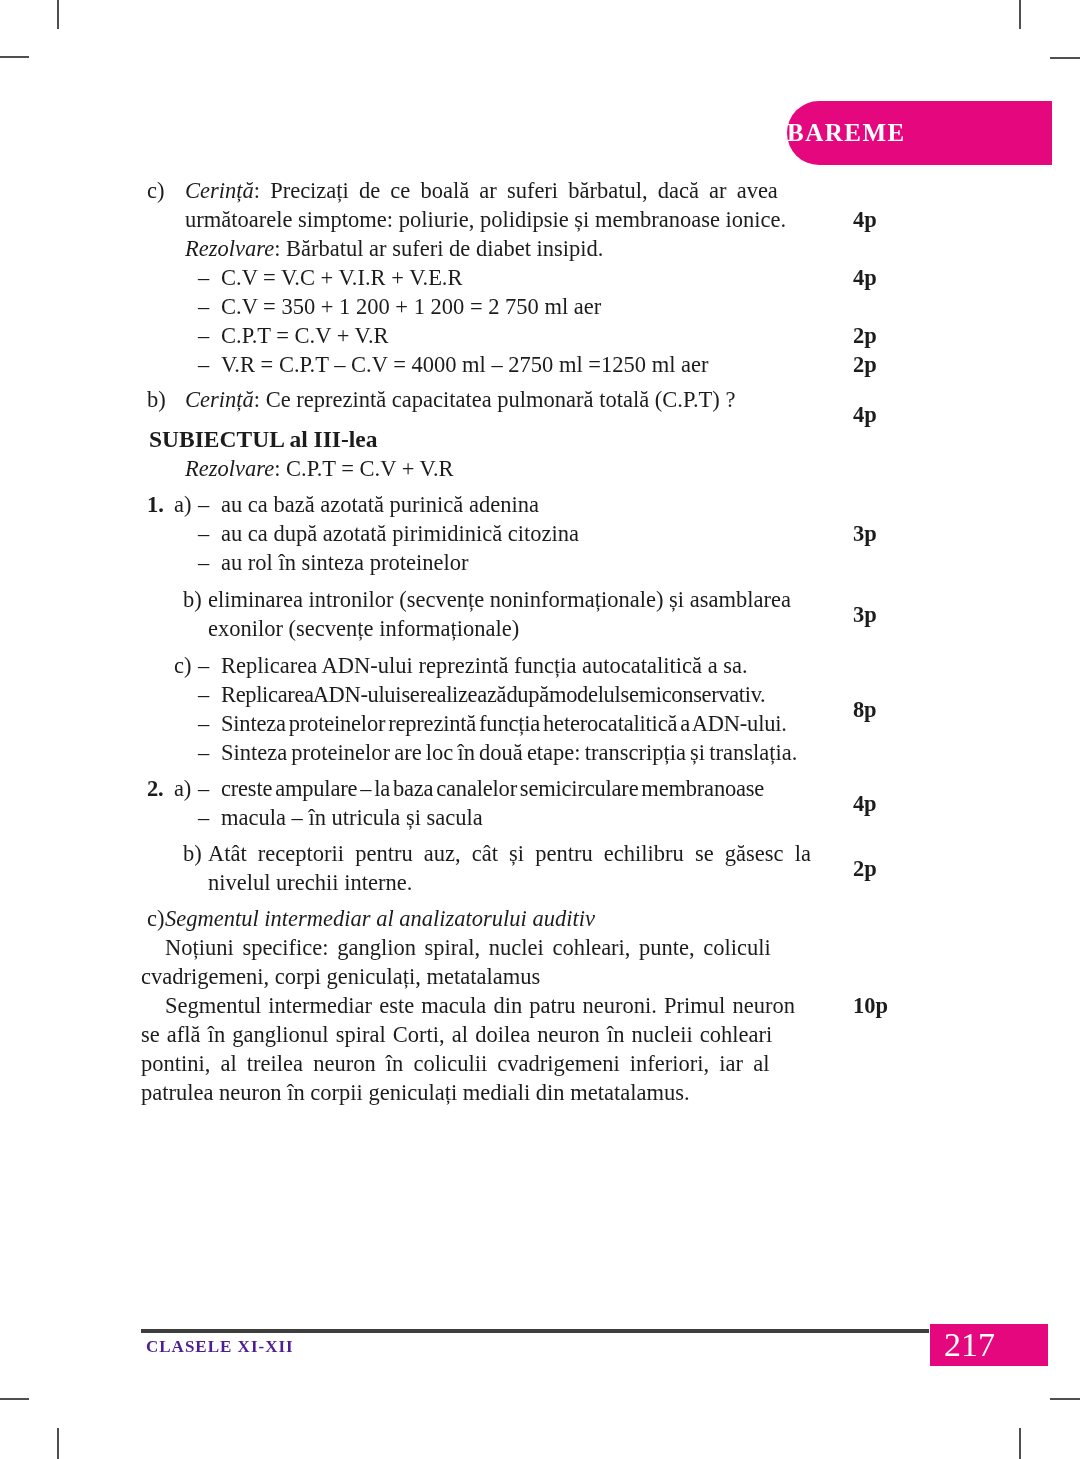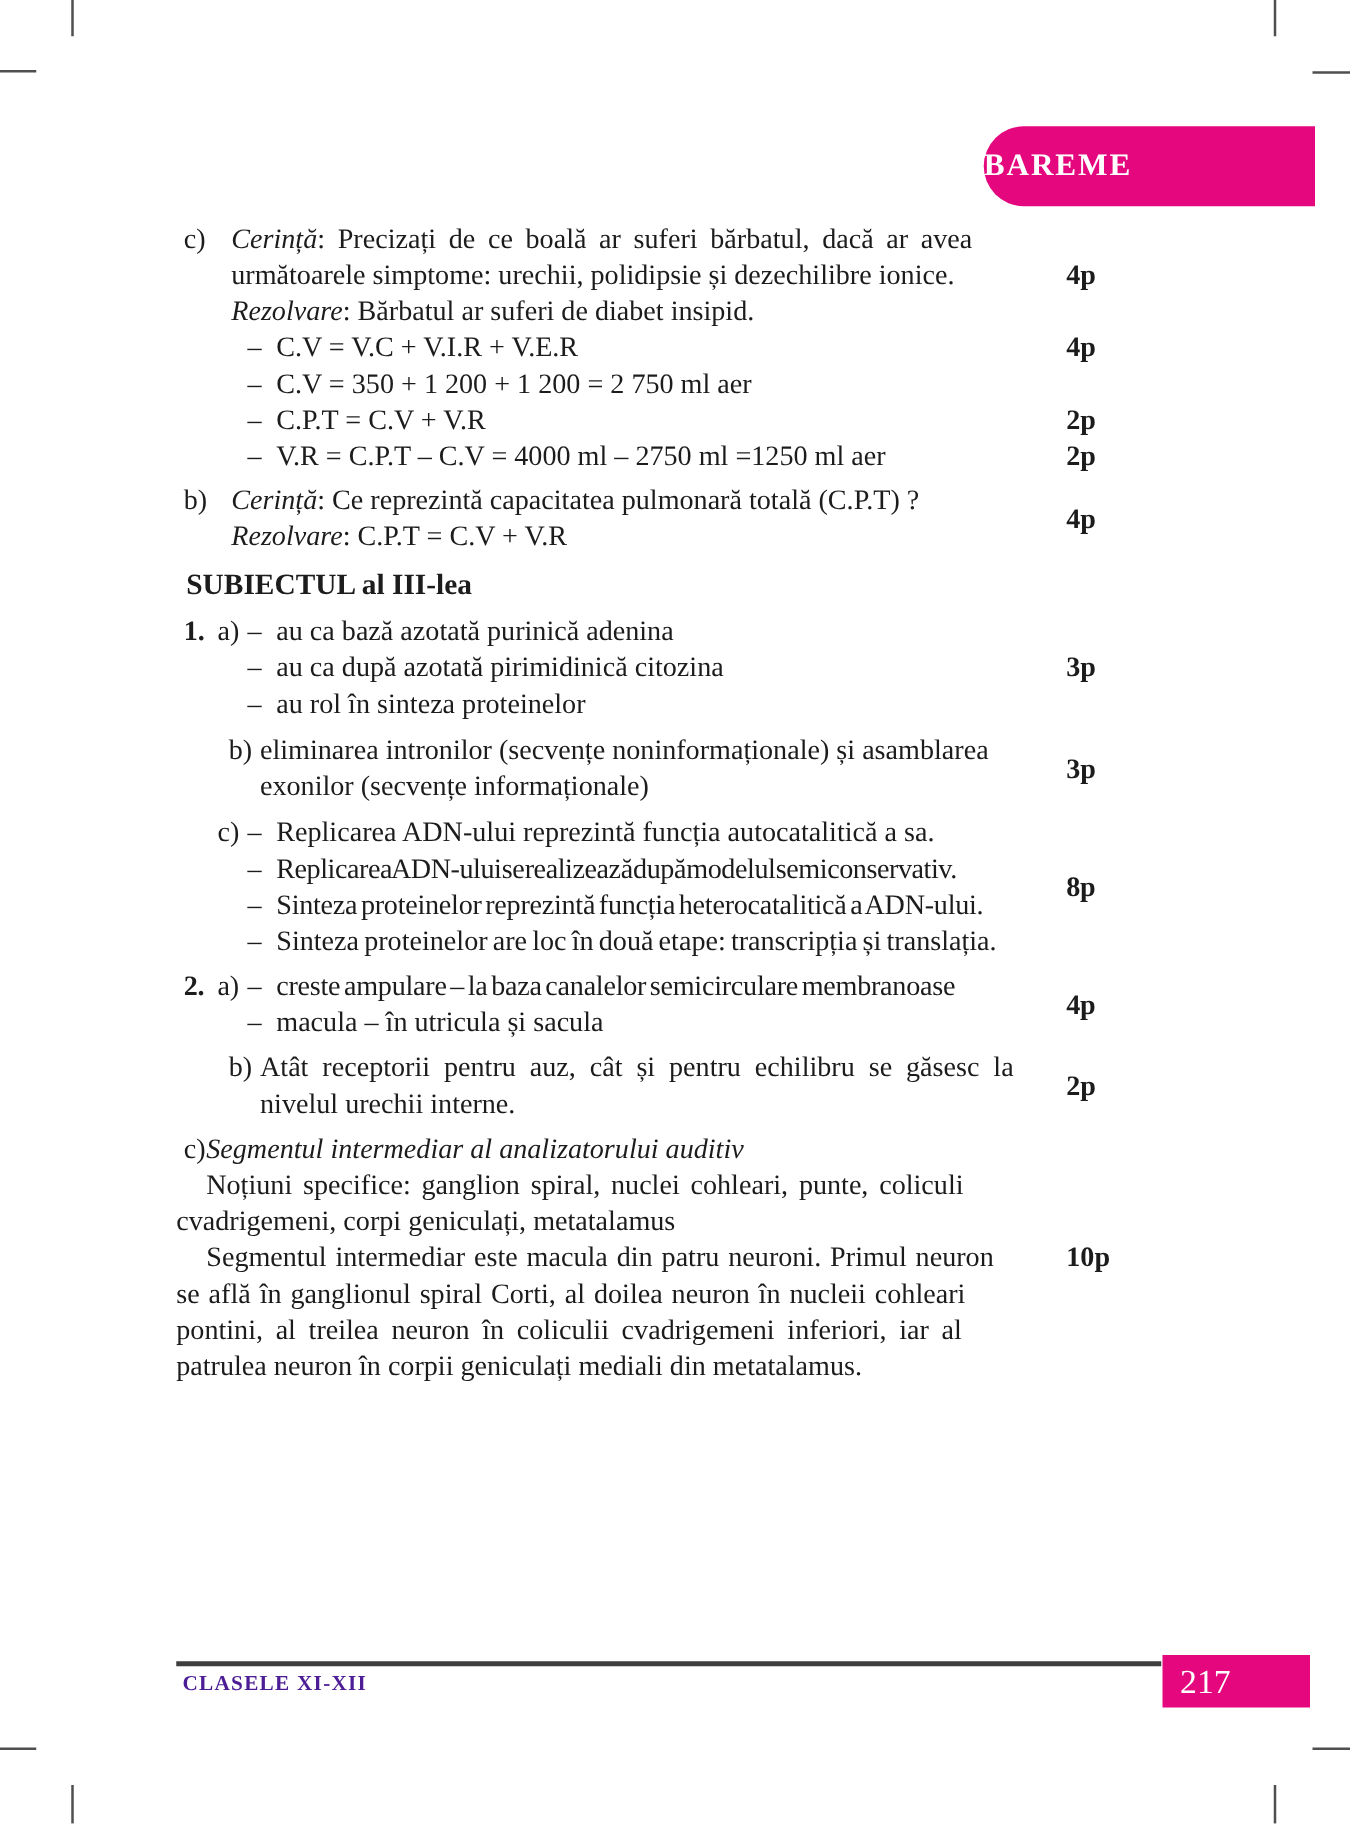--- a/index.html
+++ b/index.html
@@ -25,21 +25,21 @@
   .wsn4{word-spacing:-5px;letter-spacing:-0.35px}
   .hd{font-weight:700;font-size:23.5px;}
   .pt{position:absolute;right:0;top:0;width:50px;text-align:left;font-weight:700;white-space:nowrap;}
   .pt.mid{top:15px;}
   i{font-style:italic;}
   
   .frule{position:absolute;left:141px;top:1329px;width:788px;height:4px;background:#3e3e3e;}
   .fleft{position:absolute;left:146px;top:1337px;font-size:17px;font-weight:700;
          letter-spacing:1px;color:#4c1d95;}
   .fpage{position:absolute;left:930px;top:1324px;width:118px;height:42px;background:#e4077e;
-         color:#ffffff;font-size:27px;line-height:42px;padding-left:14px;box-sizing:border-box;}
+         color:#ffffff;font-size:34px;line-height:42px;padding-left:14px;box-sizing:border-box;}
 </style>
 </head>
 <body>
 
 <div class="page">
 
   <div class="crop" style="left:57px;top:0;width:2px;height:29px"></div>
   <div class="crop" style="left:0;top:56px;width:29px;height:2px"></div>
   <div class="crop" style="left:1019px;top:0;width:2px;height:29px"></div>
   <div class="crop" style="left:1050px;top:57px;width:30px;height:2px"></div>
@@ -48,32 +48,32 @@
   <div class="crop" style="left:1050px;top:1398px;width:30px;height:2px"></div>
   <div class="crop" style="left:1019px;top:1428px;width:2px;height:31px"></div>
 
   <div class="bareme">
     <span>BAREME</span>
   </div>
 
   <div class="textcol">
 
     <div class="row pl6 ws4"><span class="lab w38">c)</span><i>Cerință</i><span>: Precizați de ce boală ar suferi bărbatul, dacă ar avea</span></div>
-    <div class="row pl44"><span>următoarele simptome: urechii, polidipsie și dezechilibre ionice.</span><span class="pt">4p</span></div>
+    <div class="row pl44"><span>următoarele simptome: poliurie, polidipsie și membranoase ionice.</span><span class="pt">4p</span></div>
     <div class="row pl44"><i>Rezolvare</i><span>:  Bărbatul ar suferi de diabet insipid.</span></div>
 
     <div class="row pl57"><span class="dash w23">–</span><span>C.V = V.C + V.I.R + V.E.R</span><span class="pt">4p</span></div>
     <div class="row pl57"><span class="dash w23">–</span><span>C.V = 350 + 1 200 + 1 200  = 2 750 ml aer</span></div>
     <div class="row pl57"><span class="dash w23">–</span><span>C.P.T = C.V + V.R</span><span class="pt">2p</span></div>
     <div class="row pl57"><span class="dash w23">–</span><span>V.R = C.P.T – C.V = 4000 ml – 2750 ml =1250 ml aer</span><span class="pt">2p</span></div>
 
     <div class="row pl6 mt6"><span class="lab w38">b)</span><i>Cerință</i><span>:  Ce reprezintă capacitatea pulmonară totală (C.P.T) ?</span><span class="pt mid">4p</span></div>
+    <div class="row pl8 mt11 hd"><span>SUBIECTUL al III-lea</span></div>
+
     <div class="row pl44"><i>Rezolvare</i><span>:  C.P.T = C.V + V.R</span></div>
-
-    <div class="row pl8 mt11 hd"><span>SUBIECTUL al III-lea</span></div>
 
     <div class="row pl6 mt7"><span class="n w27">1.</span><span class="sub w24">a)</span><span class="dash w23">–</span><span>au ca bază azotată purinică adenina</span></div>
     <div class="row pl57"><span class="dash w23">–</span><span>au ca după azotată pirimidinică citozina</span><span class="pt">3p</span></div>
     <div class="row pl57"><span class="dash w23">–</span><span>au rol în sinteza proteinelor</span></div>
 
     <div class="row pl42 mt8"><span class="sub w25">b)</span><span>eliminarea intronilor (secvențe noninformaționale) și asamblarea</span><span class="pt mid">3p</span></div>
     <div class="row pl67"><span>exonilor (secvențe informaționale)</span></div>
 
     <div class="row pl33 mt8"><span class="sub w24">c)</span><span class="dash w23">–</span><span>Replicarea ADN-ului reprezintă funcția autocatalitică a sa.</span></div>
     <div class="row pl57 wsn4"><span class="dash w23">–</span><span>Replicarea ADN-ului se realizează după modelul semiconservativ.</span><span class="pt mid">8p</span></div>

